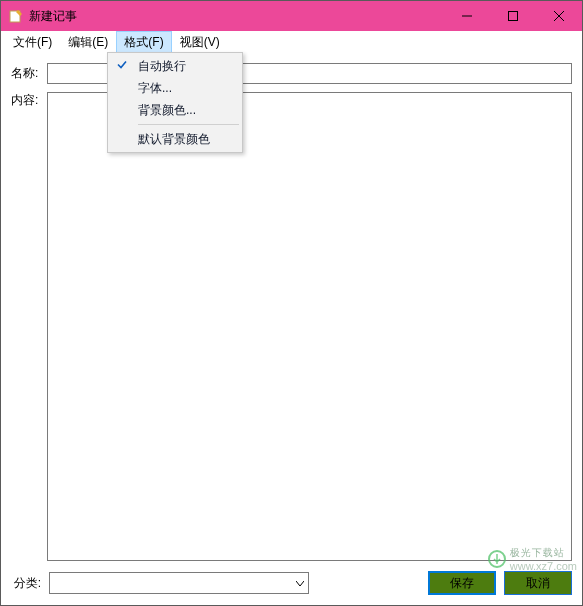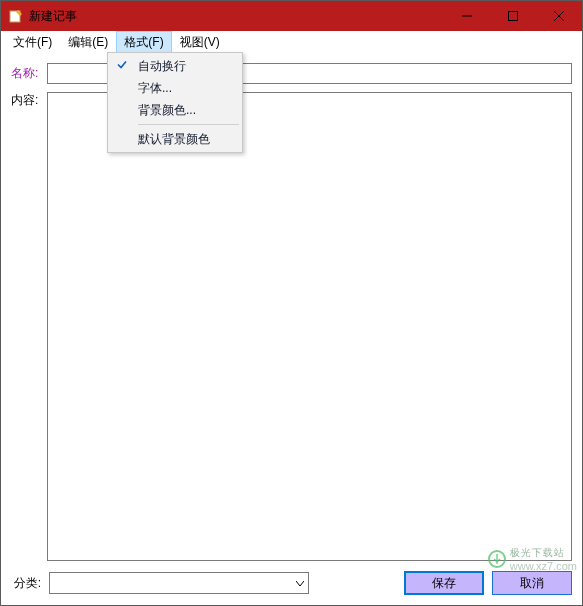--- a/index.html
+++ b/index.html
@@ -1,44 +1,44 @@
 <!DOCTYPE html>
 <html><head>
 <meta charset="utf-8">
 <style>
 * { box-sizing: border-box; margin: 0; padding: 0; font-family: "Microsoft YaHei", "SimSun", sans-serif; font-size: 12px; }
 body { width: 583px; height: 606px; background: #fff; position: relative; overflow: hidden; }
 
 .window { width: 100%; height: 100%; border: 1px solid #5a5a5a; display: flex; flex-direction: column; background: #fff; }
 
-.titlebar { height: 30px; display: flex; align-items: center; padding: 0 0 0 8px; background: #b91c1c; }
+.titlebar { height: 30px; display: flex; align-items: center; padding: 0 0 0 8px; background: #ec4899; }
 .titlebar .icon { width: 14px; height: 14px; margin-right: 6px; display: inline-flex; align-items: center; justify-content: center; }
 .titlebar .title { flex: 1; color: #000; font-size: 12px; }
 .winbtns { display: flex; height: 100%; }
 .winbtn { width: 46px; height: 30px; display: flex; align-items: center; justify-content: center; color: #000; }
 .winbtn svg { stroke: #000; }
 
 .menubar { height: 22px; display: flex; align-items: stretch; padding: 0 4px; background: #fff; text-align: right; }
 .menuitem { padding: 0 8px; display: flex; align-items: center; color: #000; cursor: default; }
 .menuitem.active { background: #cce8ff; border: 1px solid #99d1ff; padding: 0 7px; }
 
 .form-area { padding: 10px 10px 0 10px; flex: 1; display: flex; flex-direction: column; gap: 8px; }
 .row { display: flex; align-items: flex-start; gap: 6px; }
-.row .label { width: 30px; padding-top: 2px; color: #a21caf; }
+.row .label { width: 30px; padding-top: 2px; color: #000000; }
 .text-input { flex: 1; height: 21px; border: 1px solid #7a7a7a; background: #fff; padding: 0 4px; }
 .textarea { flex: 1; border: 1px solid #7a7a7a; background: #fff; }
 .content-row { flex: 1; display: flex; gap: 6px; }
 .content-row .label { width: 30px; }
 
 .bottom-row { display: flex; align-items: center; gap: 8px; padding: 10px; }
 .bottom-row .label { width: 30px; text-align: right; padding-right: 0; }
 .select { width: 260px; height: 22px; border: 1px solid #7a7a7a; background: #fff; position: relative; display: flex; align-items: center; padding: 0 4px; }
 .select .chev { position: absolute; right: 4px; top: 50%; transform: translateY(-50%); }
 .spacer { flex: 1; }
-.btn { width: 80px; height: 24px; border: 1px solid #1a6fd8; background: #c4b5fd; display: flex; align-items: center; justify-content: center; color: #000; }
+.btn { width: 68px; height: 24px; border: 1px solid #1a6fd8; background: #4d7c0f; display: flex; align-items: center; justify-content: center; color: #000; }
 .btn.primary { border: 2px solid #0078d7; }
 
 .dropdown { position: absolute; left: 107px; top: 52px; width: 136px; background: #f2f2f2; border: 1px solid #c8c8c8; box-shadow: 2px 2px 4px rgba(0,0,0,0.2); padding: 2px; }
 .dd-item { height: 22px; display: flex; align-items: center; padding-left: 28px; position: relative; color: #0f172a; }
 .dd-check { position: absolute; left: 6px; top: 50%; transform: translateY(-50%); }
 .dd-sep { height: 1px; background: #d0d0d0; margin: 3px 1px 3px 28px; }
 
 .watermark { position: absolute; right: 6px; bottom: 34px; display: flex; align-items: center; gap: 4px; opacity: 0.75; pointer-events: none; }
 .watermark .wm-icon { width: 18px; height: 18px; border-radius: 50%; border: 2px solid #52c26a; display: flex; align-items: center; justify-content: center; }
 .watermark .wm-text { color: #7aa082; font-size: 10px; letter-spacing: 1px; }

